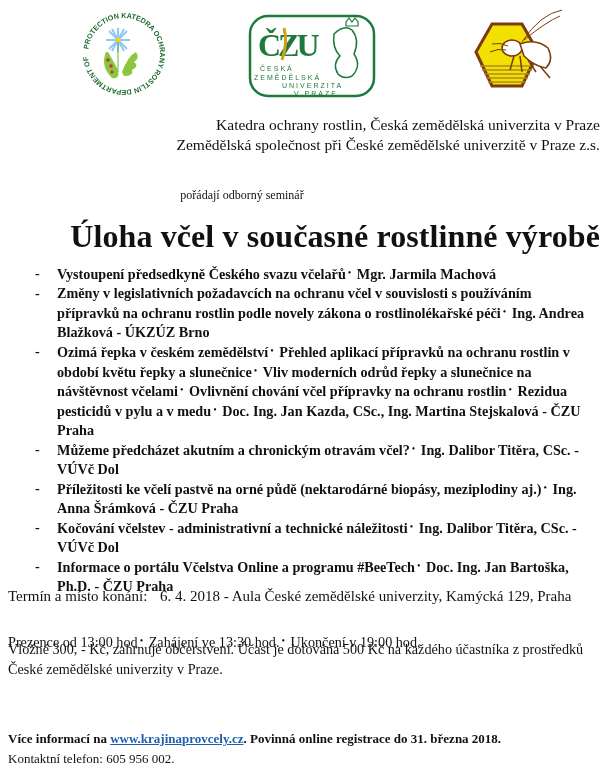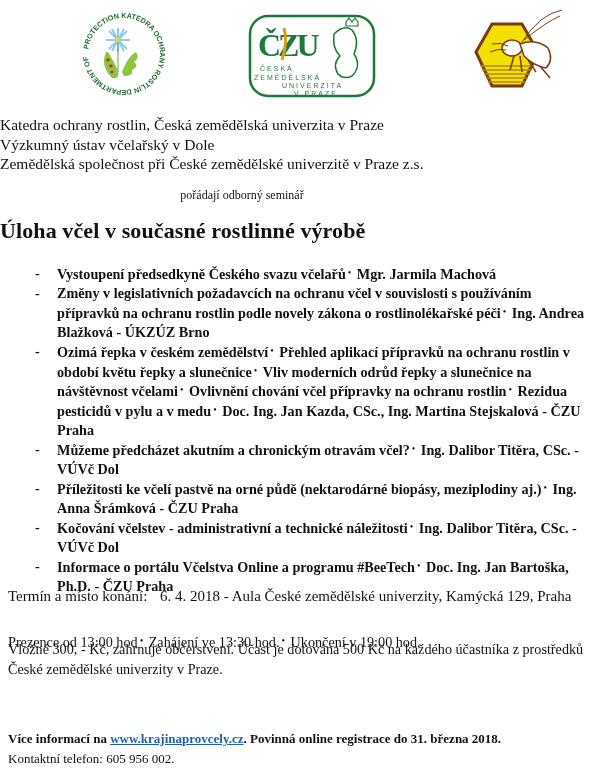--- a/index.html
+++ b/index.html
@@ -9,29 +9,29 @@
     color: #111111;
   }
   .logos { position: absolute; top: 0; left: 0; width: 600px; height: 110px; }
   .logo { position: absolute; }
   #logo-kor { left: 78px; top: 8px; width: 92px; height: 92px; }
   #logo-czu { left: 248px; top: 14px; width: 128px; height: 84px; }
   #logo-bee { left: 466px; top: 8px; width: 102px; height: 88px; }
 
   .org-lines {
     position: absolute; top: 115px; left: 0; width: 600px;
-    text-align: left; font-size: 15.5px; line-height: 19.5px;
+    text-align: right; font-size: 15.5px; line-height: 19.5px;
   }
   .subtitle {
     position: absolute; top: 188px; left: 0; width: 484px;
     text-align: center; font-size: 12px;
   }
   .title {
     position: absolute; top: 218px; left: 0; width: 600px;
-    text-align: left; font-size: 22px; font-weight: bold; letter-spacing: 0.1px;
+    text-align: right; font-size: 32px; font-weight: bold; letter-spacing: 0.1px;
   }
   .program {
     position: absolute; top: 264px; left: 30px; width: 560px;
     font-size: 14.2px; line-height: 18.9px;
   }
   .item { position: relative; padding-left: 27px; }
   .item .dash { position: absolute; left: 5px; top: 0; font-weight: bold; }
   .item b { font-weight: bold; }
   .bullet { font-size: 10px; vertical-align: 3px; padding: 0 2px; }
   .speaker { font-weight: bold; }
@@ -109,21 +109,20 @@
     <ellipse cx="46" cy="40" rx="10" ry="8" fill="#fff" stroke="#7a3a12" stroke-width="1.5"></ellipse>
     <path d="M54,36 Q70,30 82,40 Q88,52 80,60 Q68,58 58,48 Z" fill="#fff" stroke="#7a3a12" stroke-width="1.5"></path>
     <path d="M56,34 Q74,6 96,2 M58,32 Q80,14 94,8" stroke="#7a3a12" stroke-width="1" fill="none"></path>
     <path d="M40,42 Q32,40 24,44 M42,38 Q34,34 26,36" stroke="#7a3a12" stroke-width="1" fill="none"></path>
     <path d="M48,48 L44,62 M54,48 L56,64 M62,52 L70,64 M74,58 L84,70" stroke="#7a3a12" stroke-width="1.5" fill="none"></path>
   </svg>
 </div>
 
 <div class="org-lines">
   <div>Katedra ochrany rostlin, Česká zemědělská univerzita v Praze</div>
-  <div>Výzkumný ústav včelařský v Dole</div>
   <div>Zemědělská společnost při České zemědělské univerzitě v Praze z.s.</div>
 </div>
 
 <div class="subtitle">pořádají odborný seminář</div>
 <div class="title">Úloha včel v současné rostlinné výrobě</div>
 
 <div class="program">
   <div class="item">
     <span class="dash">-</span>
     <b>Vystoupení předsedkyně Českého svazu včelařů</b><span class="bullet">•</span> <span class="speaker">Mgr. Jarmila Machová</span>

